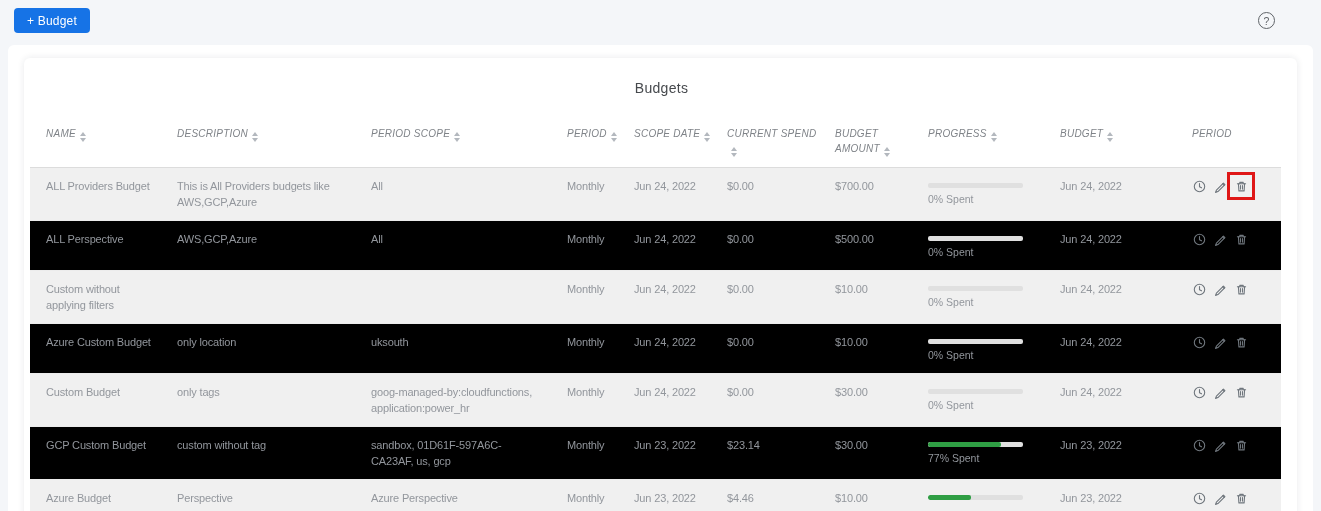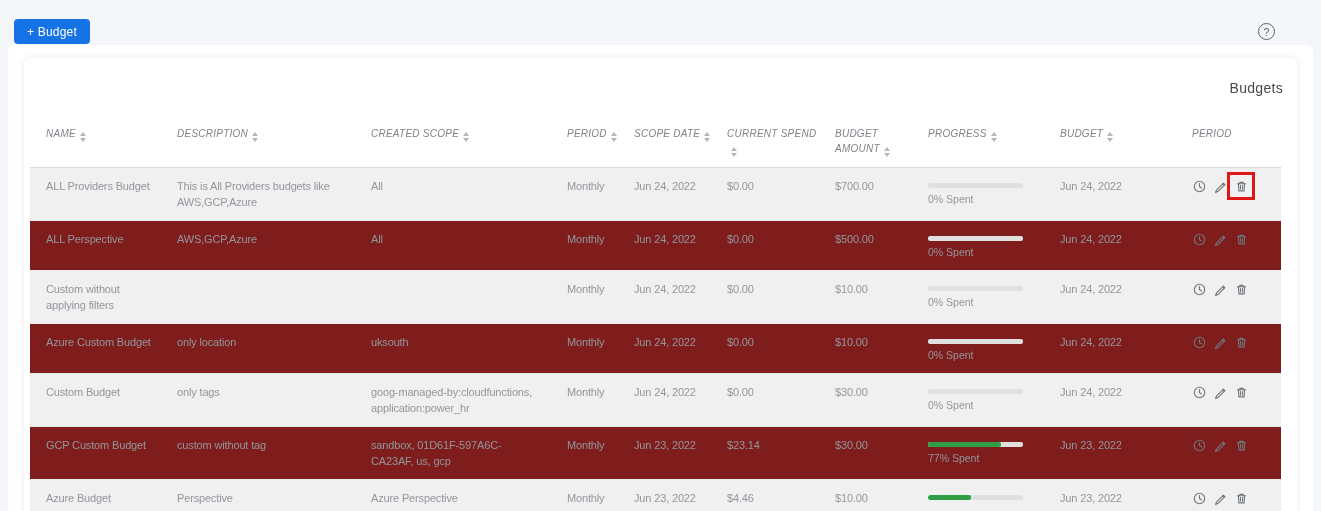--- a/index.html
+++ b/index.html
@@ -15,21 +15,21 @@
     --title:#46494d;
   }
   *{box-sizing:border-box;margin:0;padding:0}
   html,body{width:1321px;height:511px;overflow:hidden}
   body{
     background:var(--page-bg);
     font-family:"Liberation Sans","DejaVu Sans",sans-serif;
     position:relative;
   }
   
-  .topbar{position:absolute;left:0;top:11px;width:100%;height:40px}
+  .topbar{position:absolute;left:0;top:0;width:100%;height:40px}
   .add-budget{
     position:absolute;left:14px;top:8px;
     background:var(--accent);color:#fff;border:none;border-radius:4px;
     height:25px;padding:0 13px;font-size:12px;font-family:inherit;
     cursor:pointer;letter-spacing:.2px;
   }
   .help-circle{
     position:absolute;right:46px;top:12px;width:17px;height:17px;
     border:1.4px solid #5f6368;border-radius:50%;
     display:flex;align-items:center;justify-content:center;
@@ -38,21 +38,21 @@
   
   .panel{
     position:absolute;left:8px;right:8px;top:45px;height:480px;
     background:#fff;border-radius:6px 6px 0 0;
   }
   .card{
     margin:13px 16px 0 16px;background:#fff;border-radius:6px;
     box-shadow:0 0 7px rgba(30,40,60,.10);height:470px;overflow:hidden;
   }
   .card-header{
-    display:flex;align-items:center;justify-content:flex-end;
+    display:flex;align-items:center;justify-content:center;
     padding:22px 14px 16px 16px;
   }
   .card-title{font-size:14px;font-weight:500;color:var(--title);letter-spacing:.3px}
   .header-actions{display:flex;align-items:center}
   .search-input{
     width:168px;height:26px;border:1px solid #c9ced4;border-radius:3px;
     padding:0 10px;font-size:11.5px;color:#555;font-family:inherit;outline:none;
   }
   .search-input::placeholder{color:#9aa0a6}
   .icon-btn{display:inline-flex;align-items:center;justify-content:center;cursor:pointer;color:#5a6067}
@@ -69,21 +69,21 @@
   thead th:nth-child(4), thead th:nth-child(5){white-space:nowrap}
   thead tr{border-bottom:1px solid #dcdcdc}
   .sort{display:inline-flex;flex-direction:column;margin-left:4px;vertical-align:1px;cursor:pointer}
   .sort i{display:block;width:0;height:0;border-left:3px solid transparent;border-right:3px solid transparent}
   .sort .up{border-bottom:4px solid #b3b8be;margin-bottom:2px}
   .sort .down{border-top:4px solid #b3b8be}
   tbody td{
     vertical-align:top;font-size:11px;color:var(--cell-text);
     letter-spacing:-.15px;line-height:16px;padding:10px 8px 10px 16px;
   }
-  tbody tr{border-bottom:1px solid #ececec;background:#7f1d1d}
+  tbody tr{border-bottom:1px solid #ececec;background:#000000}
   tbody tr.striped{background:var(--stripe)}
   
   .bar{width:95px;height:5px;background:var(--track-gray);border-radius:2px;margin-top:5px;overflow:hidden}
   .bar-fill{height:100%;background:var(--progress-green);border-radius:2px;width:0}
   .bar-label{font-size:10.5px;color:var(--cell-text);margin-top:3px;letter-spacing:0}
   
   .actions{display:flex;align-items:center;gap:7px;padding-top:1px}
   .action-btn{
     width:14px;height:14px;display:inline-flex;align-items:center;justify-content:center;
     color:var(--icon);cursor:pointer;flex:none;
@@ -121,21 +121,21 @@
         <thead>
           <tr>
               <th><span>NAME</span><span class="sort">
                   <i class="up"></i>
                   <i class="down"></i>
                 </span></th>
               <th><span>DESCRIPTION</span><span class="sort">
                   <i class="up"></i>
                   <i class="down"></i>
                 </span></th>
-              <th><span>CREATED SCOPE</span><span class="sort">
+              <th><span>PERIOD SCOPE</span><span class="sort">
                   <i class="up"></i>
                   <i class="down"></i>
                 </span></th>
               <th><span>PERIOD</span><span class="sort">
                   <i class="up"></i>
                   <i class="down"></i>
                 </span></th>
               <th><span>SCOPE DATE</span><span class="sort">
                   <i class="up"></i>
                   <i class="down"></i>

